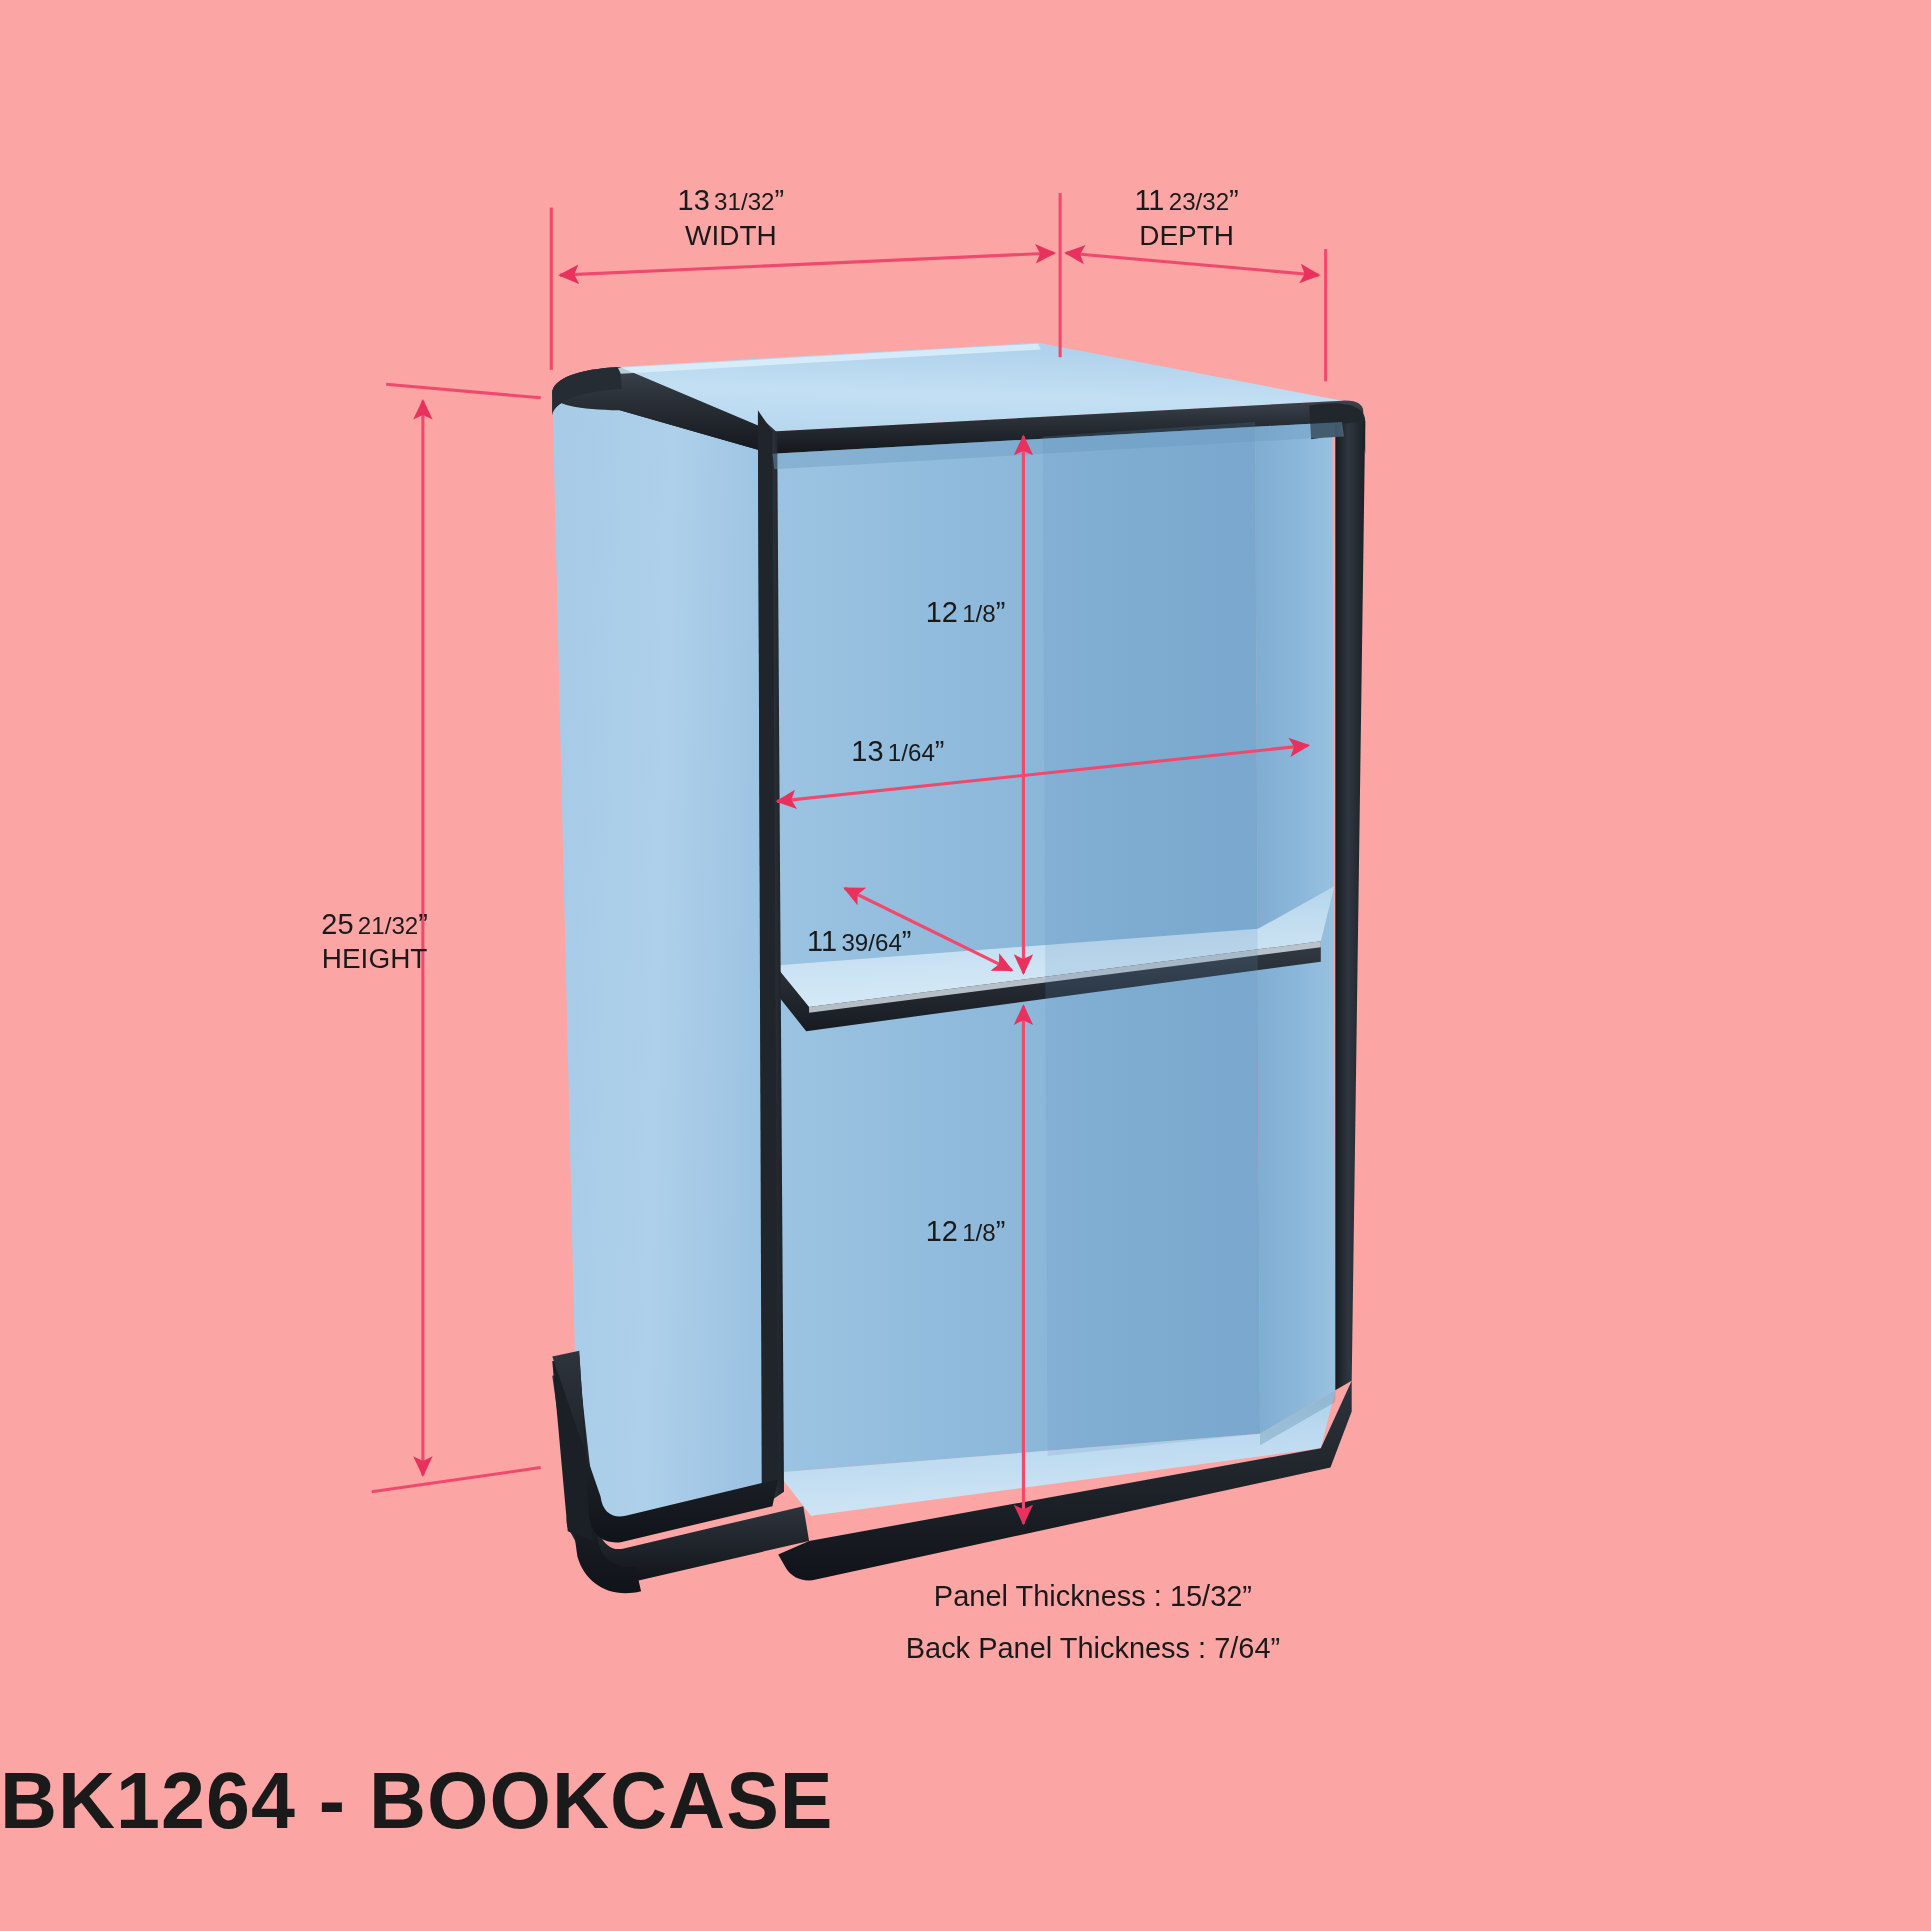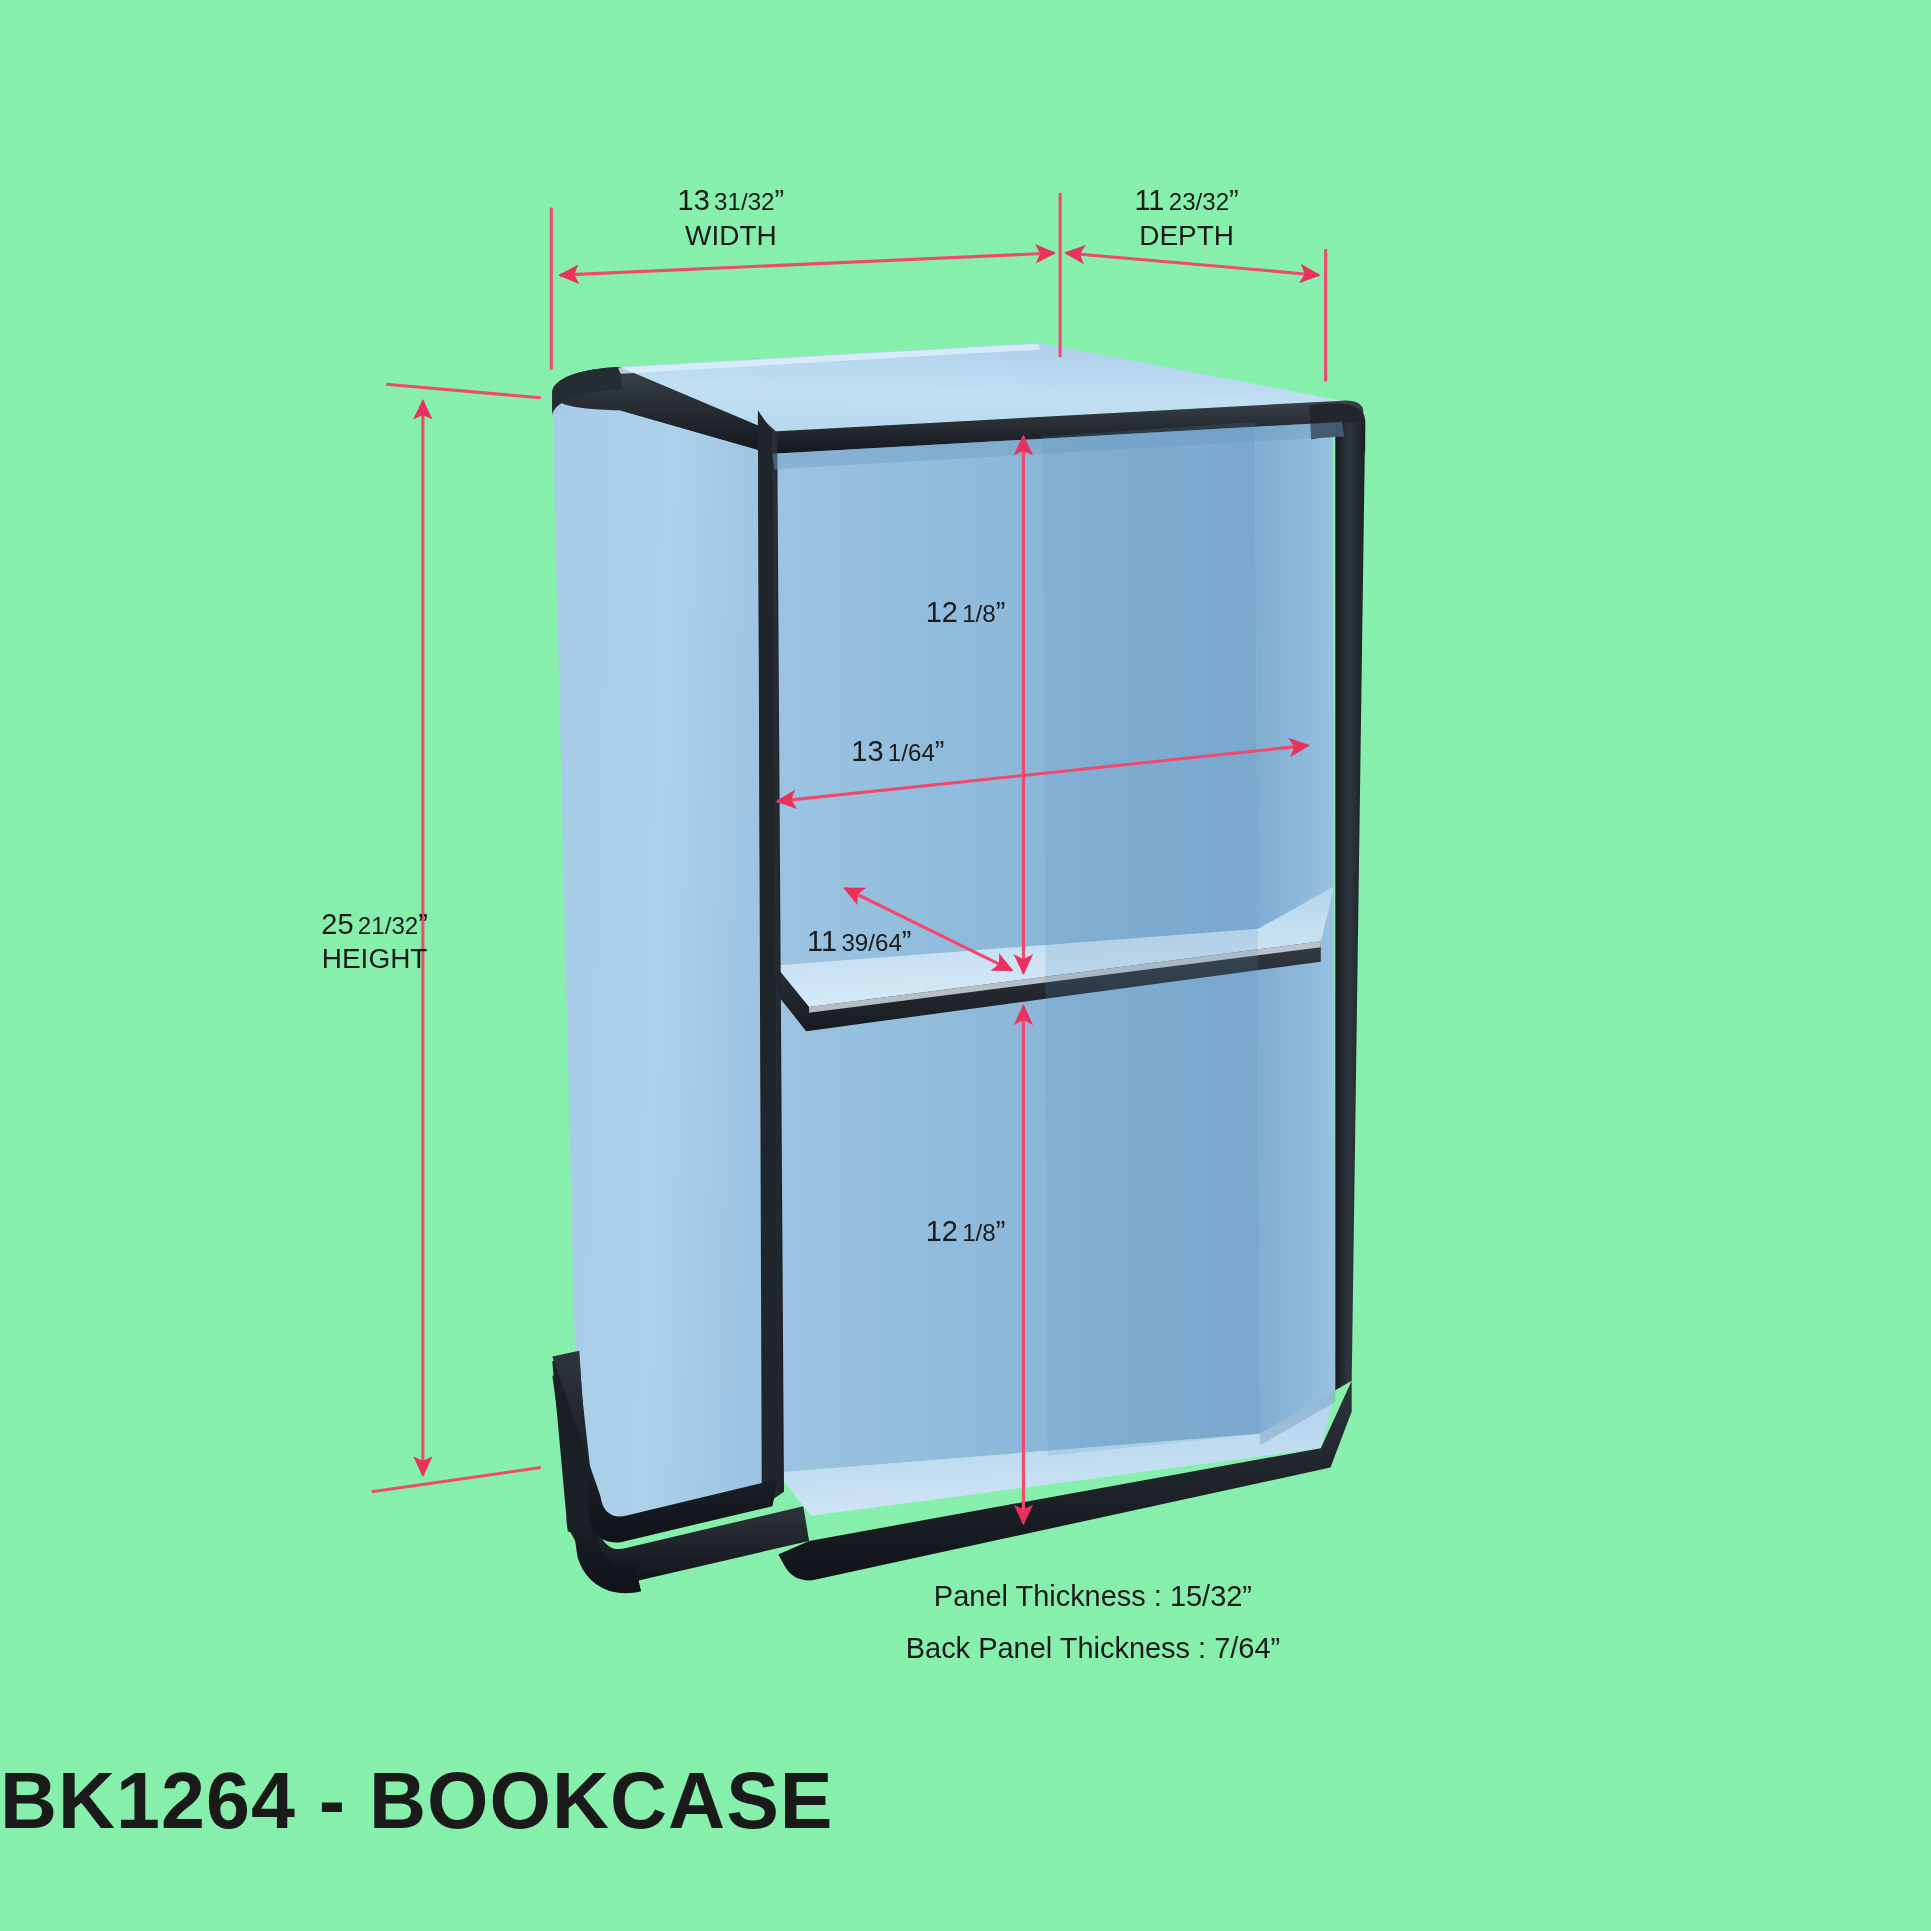--- a/index.html
+++ b/index.html
@@ -4,21 +4,21 @@
 <style>
   html, body {
     margin: 0;
     padding: 0;
     background: #ffffff;
   }
   #page {
     position: relative;
     width: 1931px;
     height: 1931px;
-    background: #86efac;
+    background: #fca5a5;
     font-family: "Liberation Sans", sans-serif;
     overflow: hidden;
   }
   #diagram {
     position: absolute;
     left: 0;
     top: 0;
     width: 1931px;
     height: 1931px;
   }

